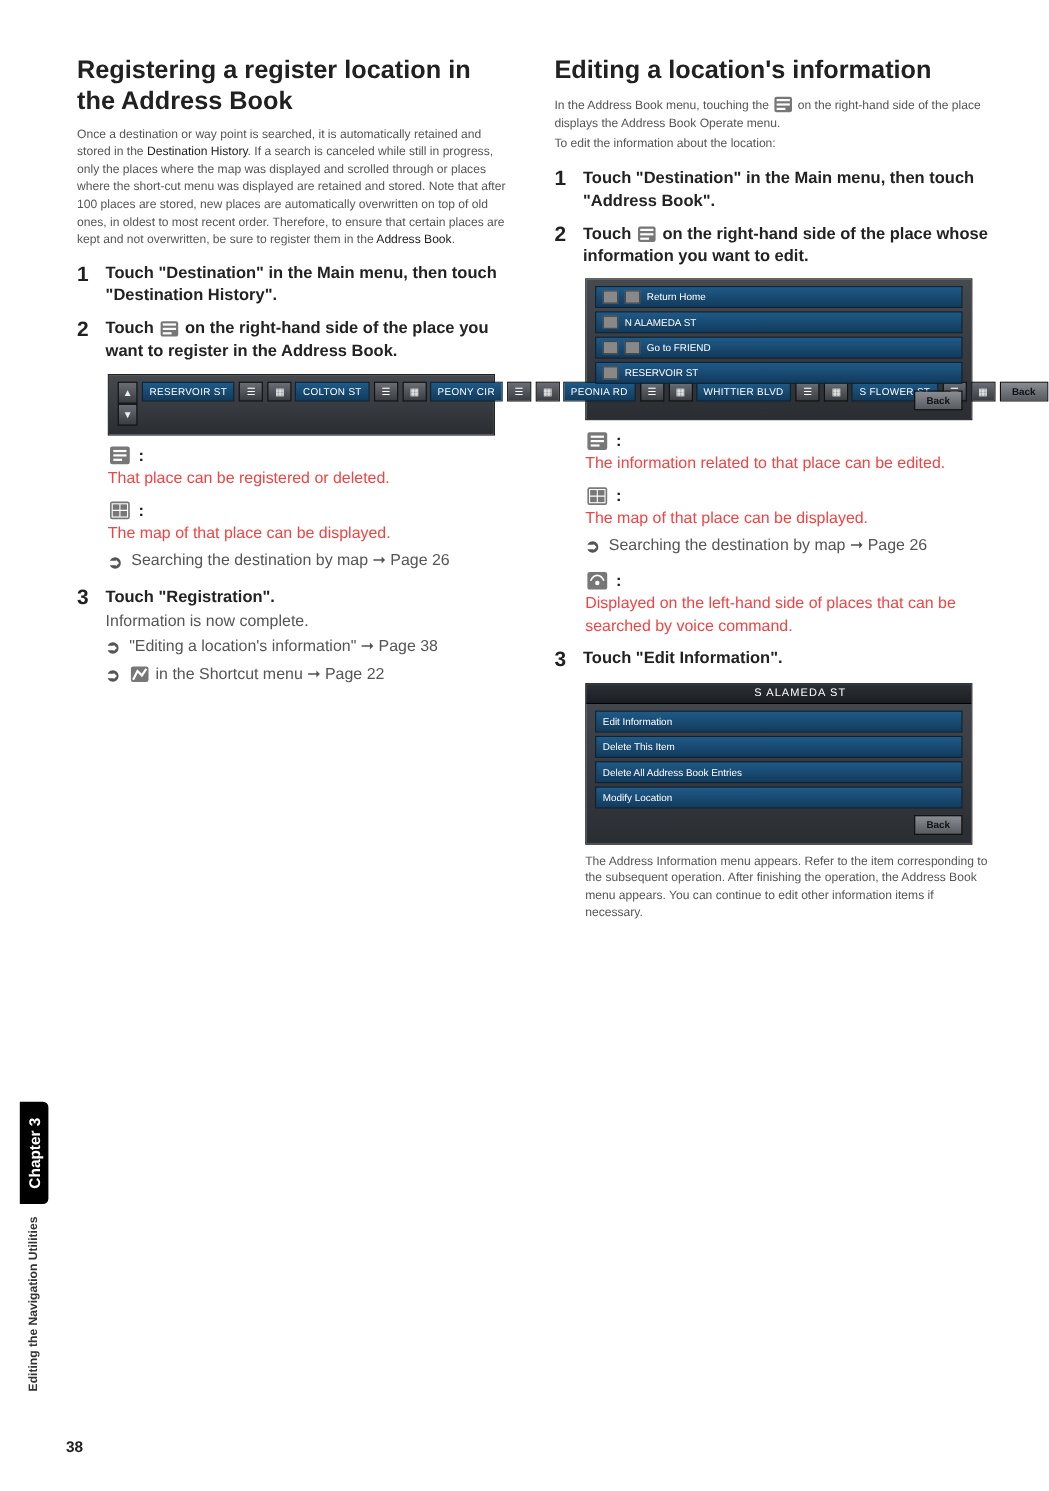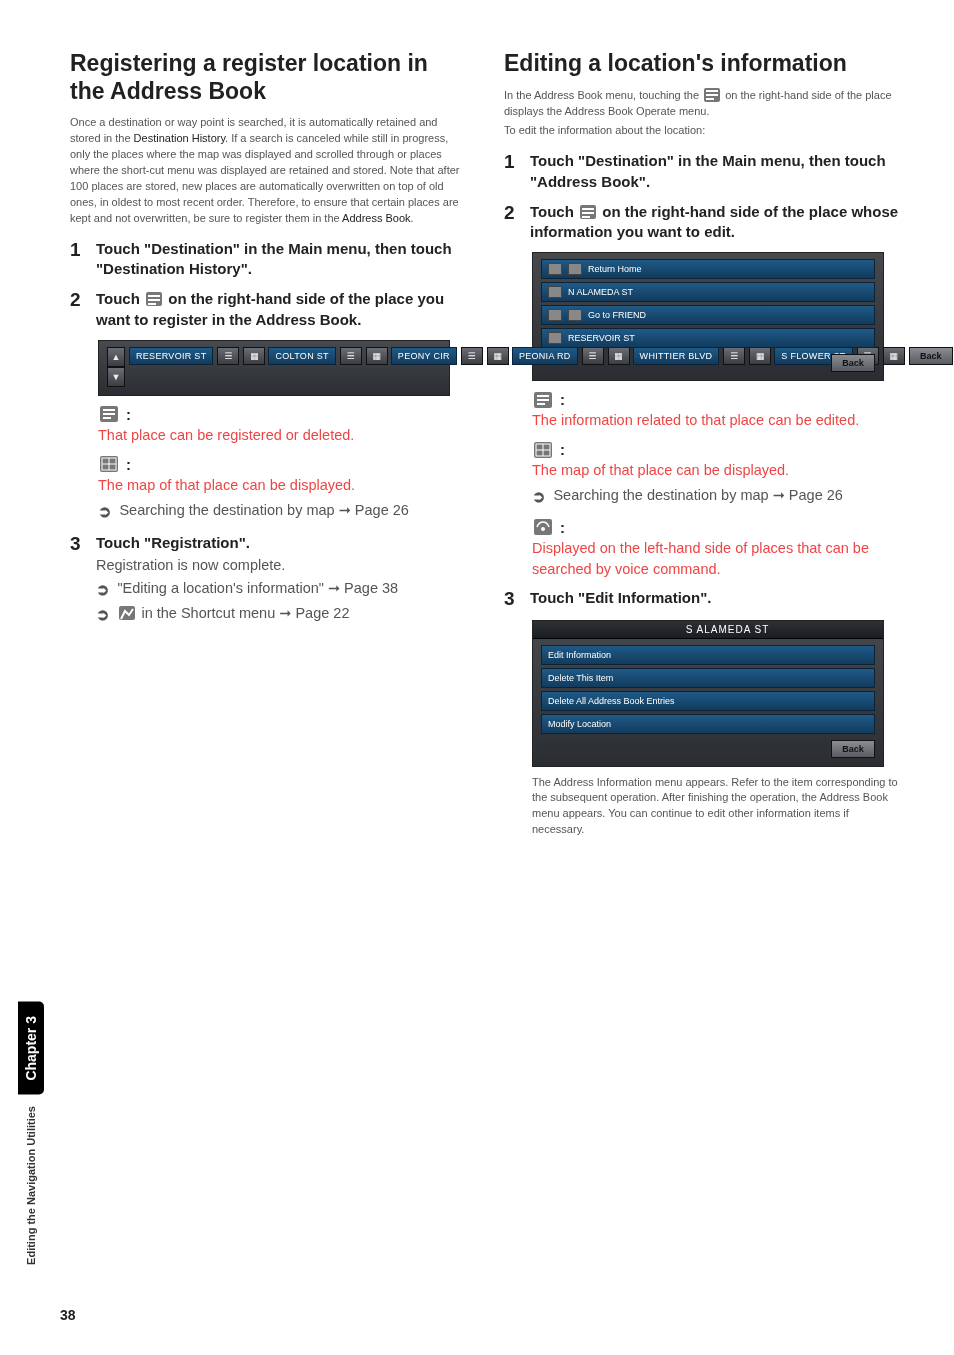--- a/index.html
+++ b/index.html
@@ -314,21 +314,21 @@
       <div class="d-arrow-line">
         <span class="d-arrow">➲</span>
         <span>Searching the destination by map ➞ Page 26</span>
       </div>
 
       <ol class="steps" style="margin-top:10px">
         <li class="step">
           <div class="step-num">3</div>
           <div class="step-body">
             <div class="step-text">Touch "Registration".</div>
-            <div class="step-sub">Registration is now complete.</div>
+            <div class="step-sub">Information is now complete.</div>
             <div class="d-arrow-line" style="margin-left:0">
               <span class="d-arrow">➲</span>
               <span>"Editing a location's information" ➞ Page 38</span>
             </div>
             <div class="d-arrow-line" style="margin-left:0">
               <span class="d-arrow">➲</span>
               <span>
                 <span class="icon-ph small inl-icon"><svg viewBox="0 0 16 14">
                       <path d="M2 12 L6 4 L10 8 L14 2" stroke="#fff" stroke-width="2" fill="none"></path>
                     </svg></span><span> in the Shortcut menu ➞ Page 22</span>

